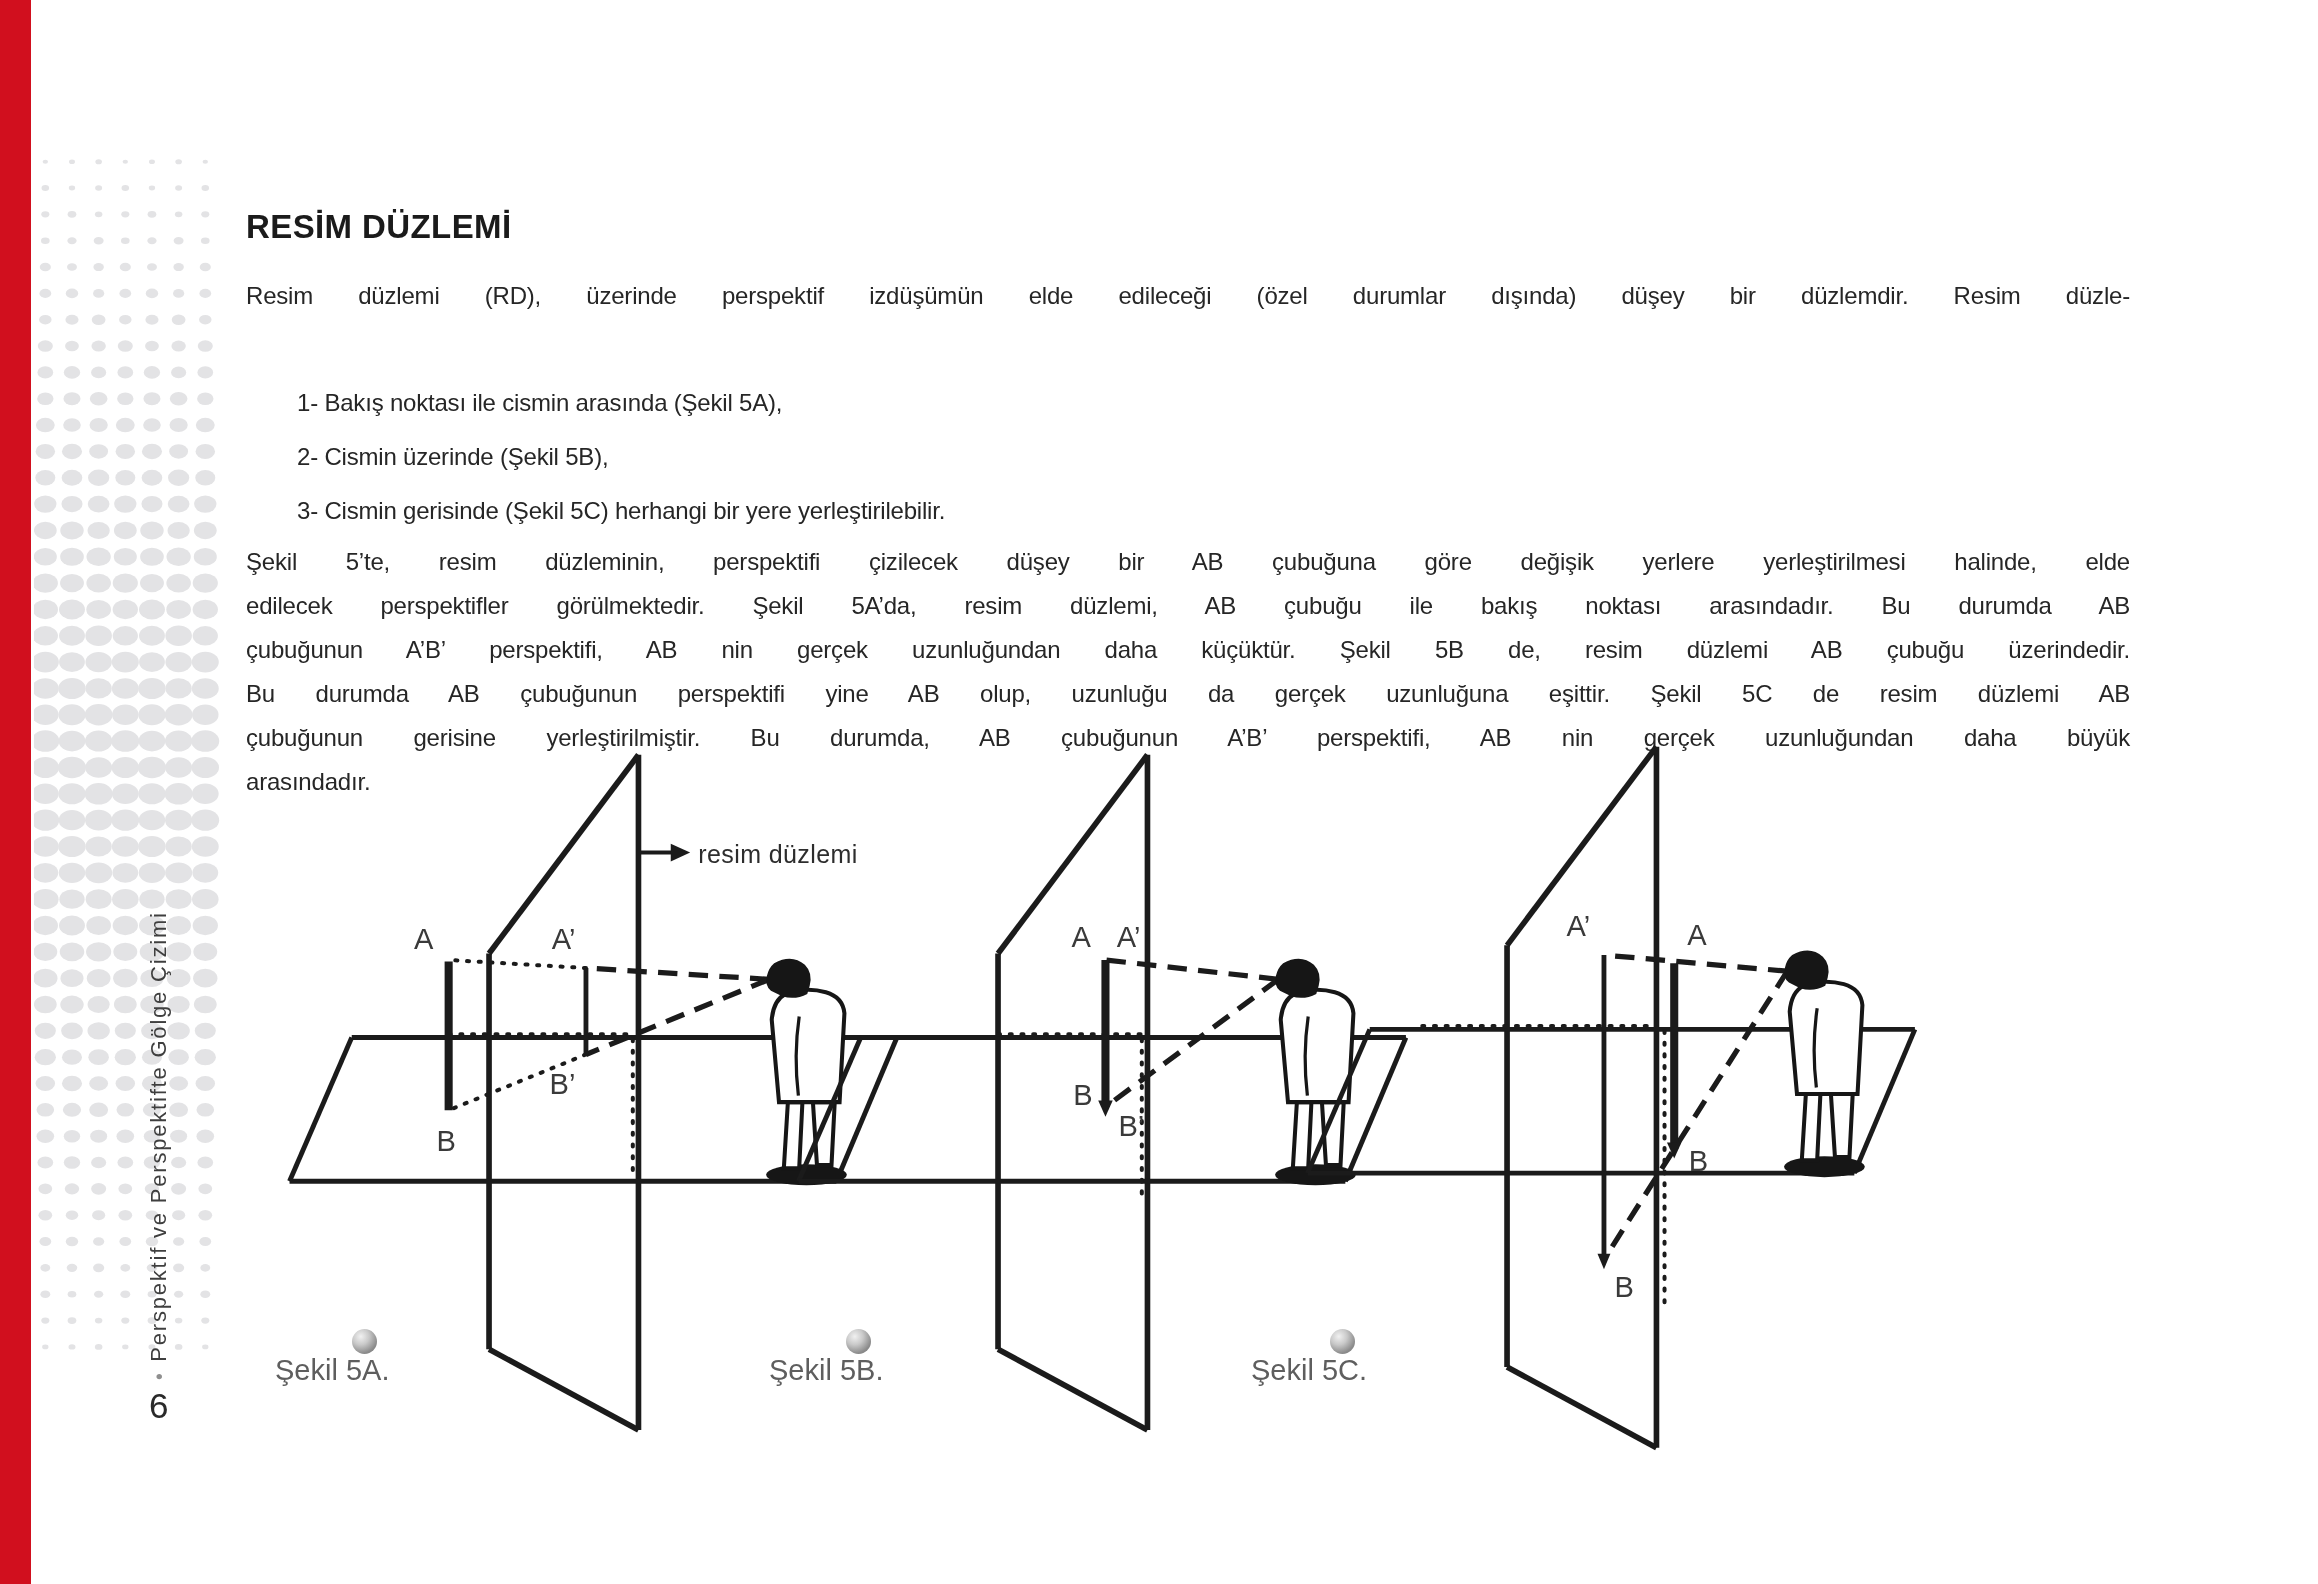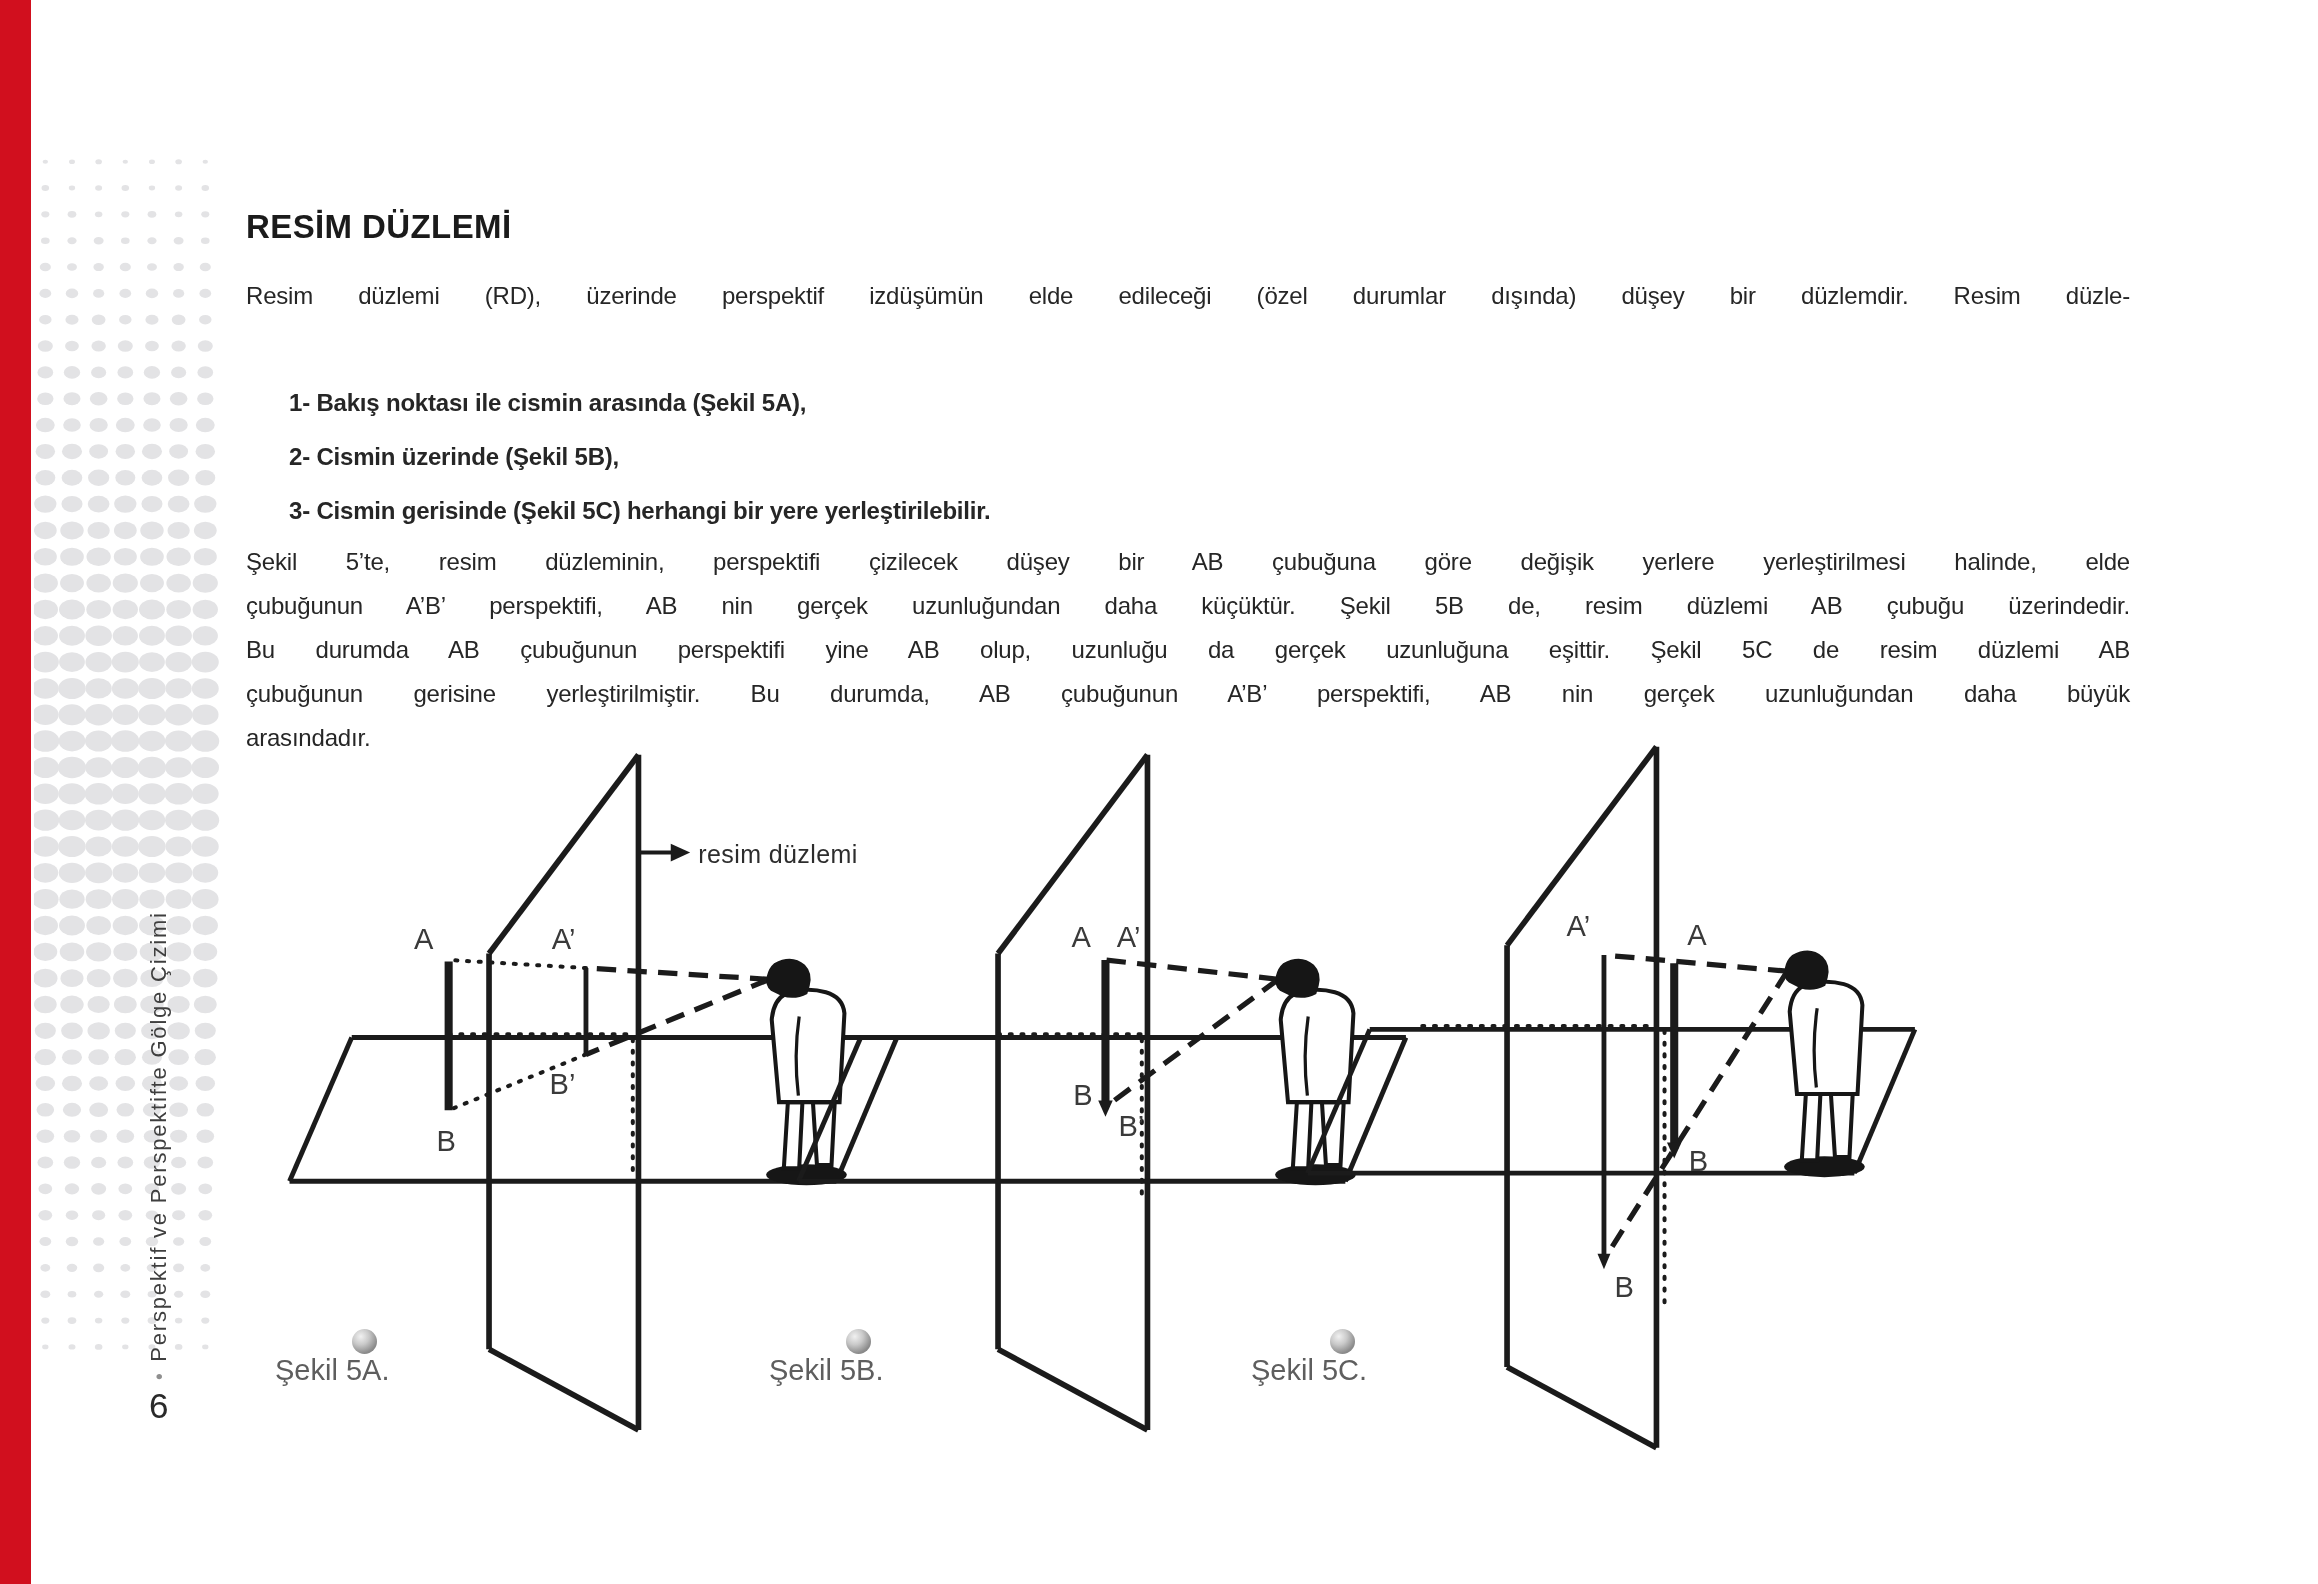--- a/index.html
+++ b/index.html
@@ -21,21 +21,21 @@
   }
   #sidebar-title .bullet{color:#8f8f8f;font-size:19.4px;margin-right:9.7px;}
   #page-num{left:149px;top:1386px;font-size:35px;color:#2a2a2a;}
   
   #heading{left:246px;top:208px;font-size:33px;font-weight:bold;color:#1b1b1b;letter-spacing:0.4px;}
   .col{left:246px;width:1884px;}
   .tline{font-size:24px;line-height:46px;height:46px;letter-spacing:-0.2px;color:#262626;text-align:left;white-space:normal;}
   .just{text-align:justify;}
   .just::after{content:"";display:inline-block;width:100%;height:0;}
   #intro{top:273px;}
-  #list{left:289px;top:376px;width:1826px;font-weight:bold;}
+  #list{left:297px;top:376px;width:1826px;}
   #list .tline{line-height:54px;height:54px;}
   #bodytext{top:540px;}
   #bodytext .tline{line-height:44px;height:44px;}
   
   svg.fig{position:absolute;overflow:visible;}
   svg.fig .ln{stroke:#1b1b1b;fill:none;}
   svg.fig text{font-family:"Liberation Sans",sans-serif;font-size:36px;fill:#3a3a3a;}
   svg.fig text.plbl{font-size:31px;fill:#2d2d2d;letter-spacing:.5px;}
   
   .caption{top:1329px;font-size:29px;color:#5e5e5e;display:flex;align-items:flex-end;flex-direction:column;}
@@ -387,20 +387,21 @@
 </div>
 
 <div id="list" class="abs">
   <div class="tline">1- Bakış noktası ile cismin arasında (Şekil 5A),</div>
   <div class="tline">2- Cismin üzerinde (Şekil 5B),</div>
   <div class="tline">3- Cismin gerisinde (Şekil 5C) herhangi bir yere yerleştirilebilir.</div>
 </div>
 
 <div id="bodytext" class="abs col">
   <div class="tline just">Şekil 5’te, resim düzleminin, perspektifi çizilecek düşey bir AB çubuğuna göre değişik yerlere yerleştirilmesi halinde, elde</div>
+  <div class="tline just">edilecek perspektifler görülmektedir. Şekil 5A’da, resim düzlemi, AB çubuğu ile bakış noktası arasındadır. Bu durumda AB</div>
   <div class="tline just">çubuğunun A’B’ perspektifi, AB nin gerçek uzunluğundan daha küçüktür. Şekil 5B de, resim düzlemi AB çubuğu üzerindedir.</div>
   <div class="tline just">Bu durumda AB çubuğunun perspektifi yine AB olup, uzunluğu da gerçek uzunluğuna eşittir. Şekil 5C de resim düzlemi AB</div>
   <div class="tline just">çubuğunun gerisine yerleştirilmiştir. Bu durumda, AB çubuğunun A’B’ perspektifi, AB nin gerçek uzunluğundan daha büyük</div>
   <div class="tline">arasındadır.</div>
 </div>
 
 <svg class="fig" style="left:275px;top:745px" width="630" height="711" viewBox="0 0 780 880" xmlns="http://www.w3.org/2000/svg">
   <defs>
     <g id="personShape">
       <ellipse cx="56" cy="268" rx="50" ry="13" fill="#161616"></ellipse>

